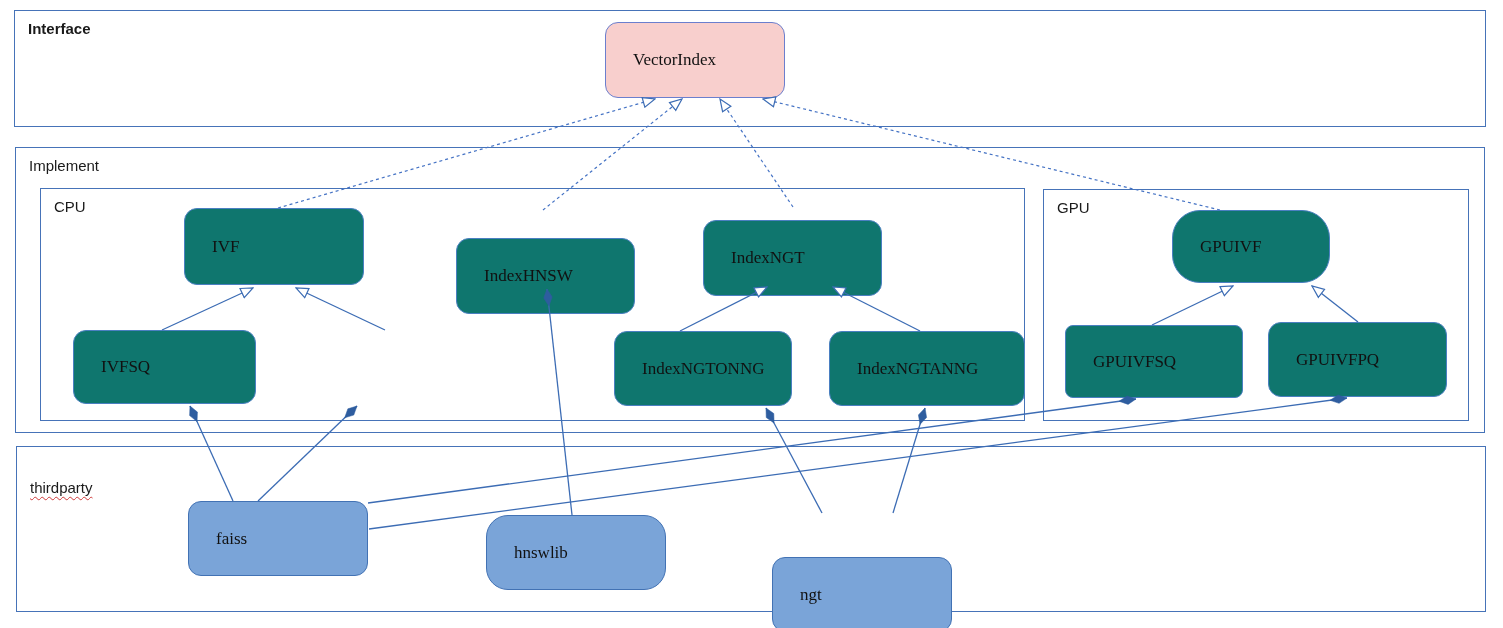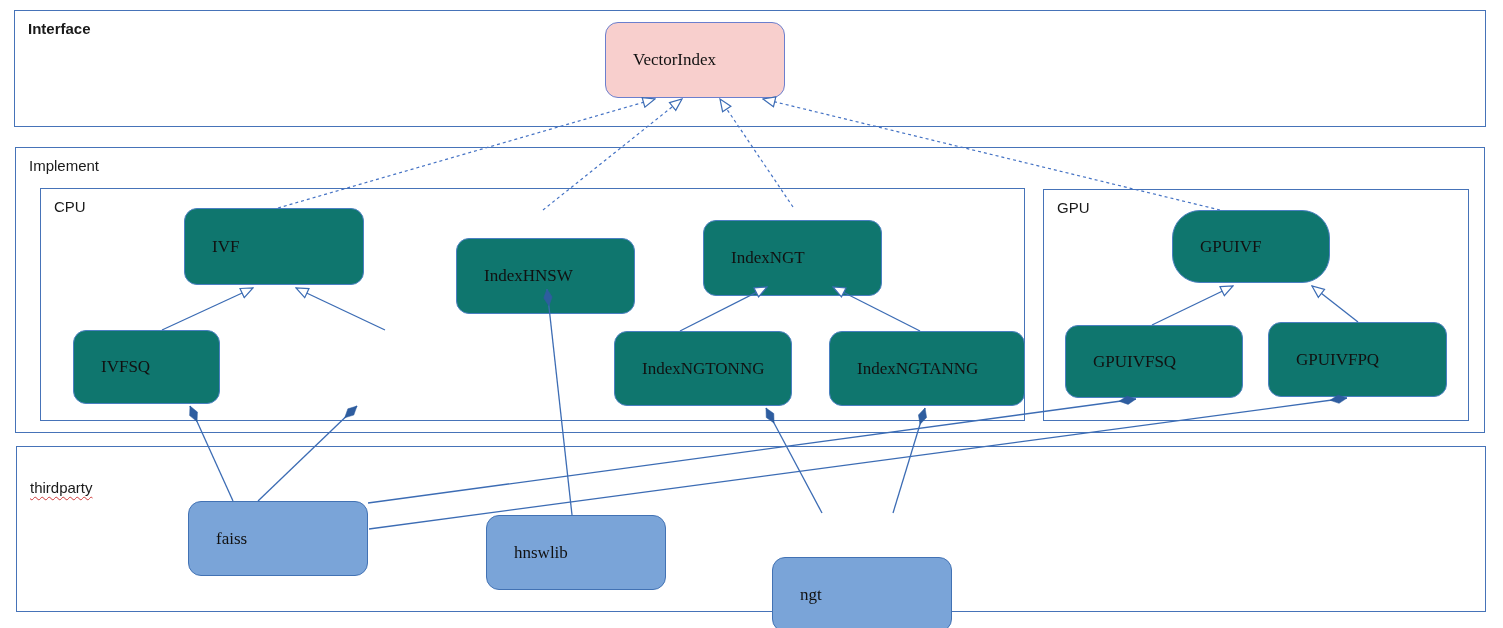--- a/index.html
+++ b/index.html
@@ -85,50 +85,50 @@
   </div>
 
   <div class="node green" style="left:456px;top:210px;width:179px;height:76px;margin-top:28px;">
     <span>IndexHNSW</span>
   </div>
 
   <div class="node green" style="left:703px;top:220px;width:179px;height:76px;">
     <span>IndexNGT</span>
   </div>
 
-  <div class="node green" style="left:73px;top:330px;width:147px;height:74px;">
+  <div class="node green" style="left:73px;top:330px;width:183px;height:74px;">
     <span>IVFSQ</span>
   </div>
 
 
   <div class="node green" style="left:614px;top:331px;width:178px;height:75px;">
     <span>IndexNGTONNG</span>
   </div>
 
   <div class="node green" style="left:829px;top:331px;width:196px;height:75px;">
     <span>IndexNGTANNG</span>
   </div>
 
   <div class="node green" style="left:1172px;top:210px;width:158px;height:73px;border-radius:28px;">
     <span>GPUIVF</span>
   </div>
 
-  <div class="node green" style="left:1065px;top:325px;width:178px;height:73px;">
+  <div class="node green" style="left:1065px;top:325px;width:178px;height:73px;border-radius:8px;">
     <span>GPUIVFSQ</span>
   </div>
 
   <div class="node blue" style="left:188px;top:501px;width:180px;height:75px;">
     <span>faiss</span>
   </div>
 
   <div class="node green" style="left:1268px;top:322px;width:179px;height:75px;">
     <span>GPUIVFPQ</span>
   </div>
 
-  <div class="node blue" style="left:486px;top:515px;width:180px;height:75px;">
+  <div class="node blue" style="left:486px;top:515px;width:180px;height:75px;border-radius:22px;">
     <span>hnswlib</span>
   </div>
 
   <div class="node blue" style="left:772px;top:513px;width:180px;height:75px;margin-top:44px;">
     <span>ngt</span>
   </div>
 
   <svg class="connector-layer" width="1503" height="628" viewBox="0 0 1503 628">
     <defs>
       <marker id="tri" viewBox="0 0 14 12" refX="13" refY="6" markerWidth="14" markerHeight="12" markerUnits="userSpaceOnUse" orient="auto">

